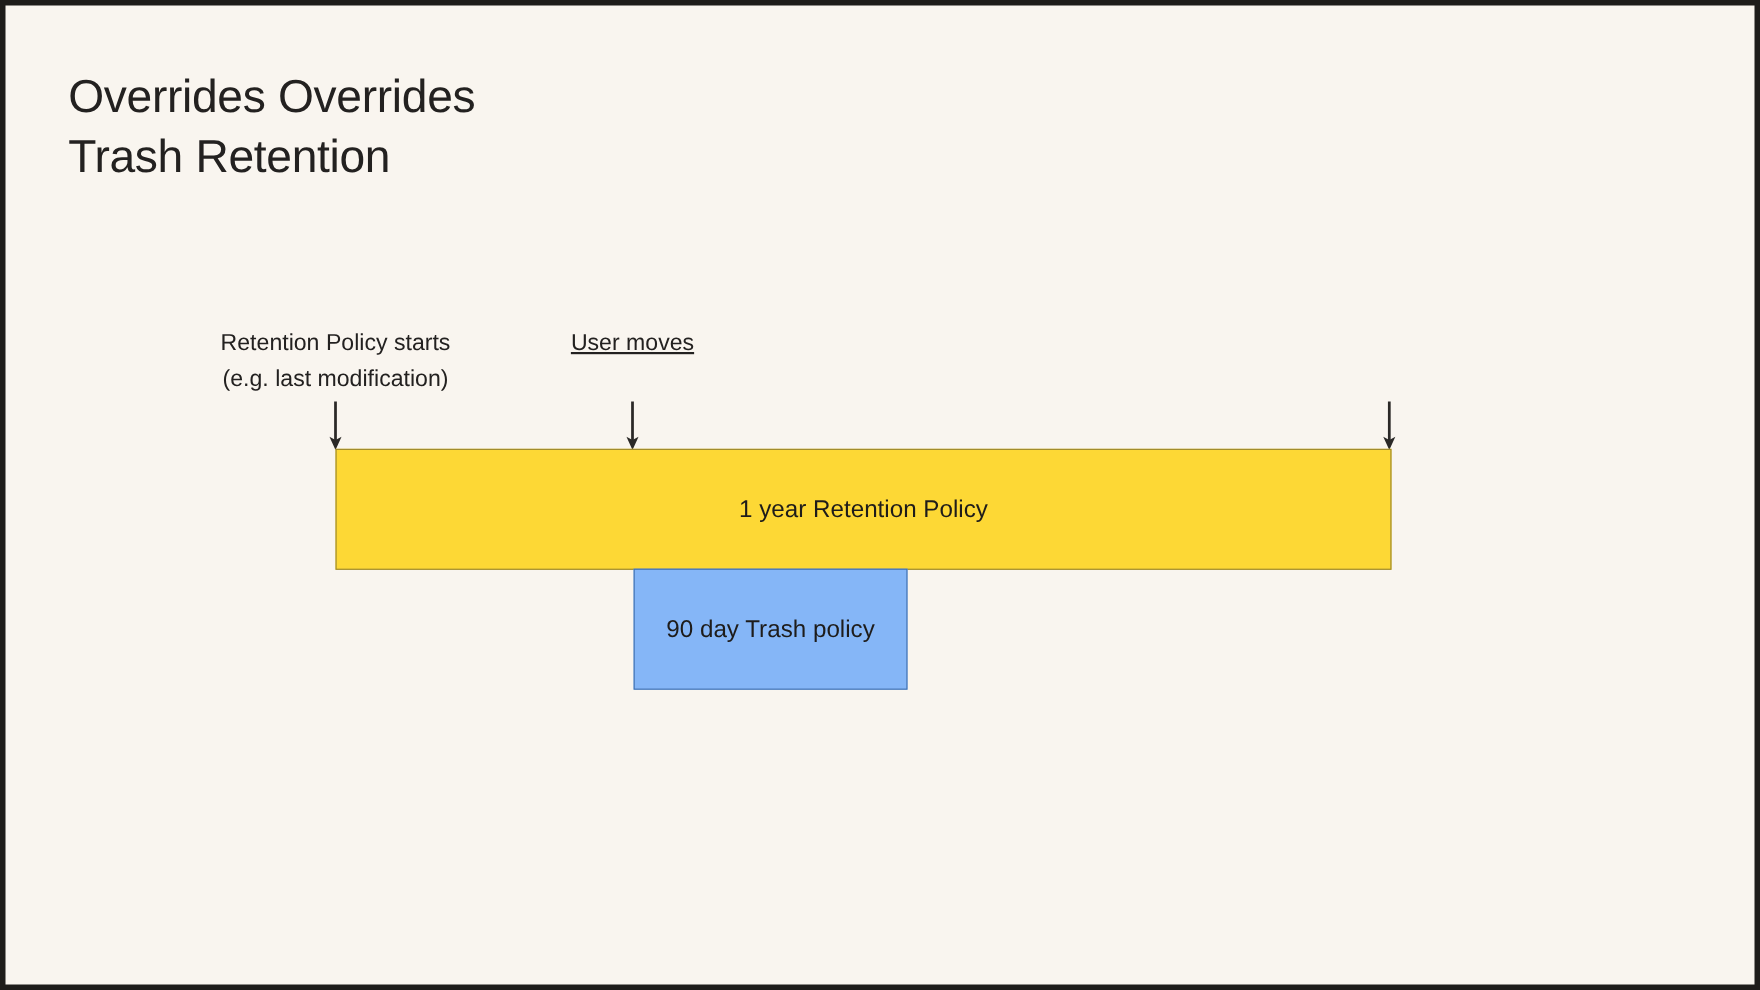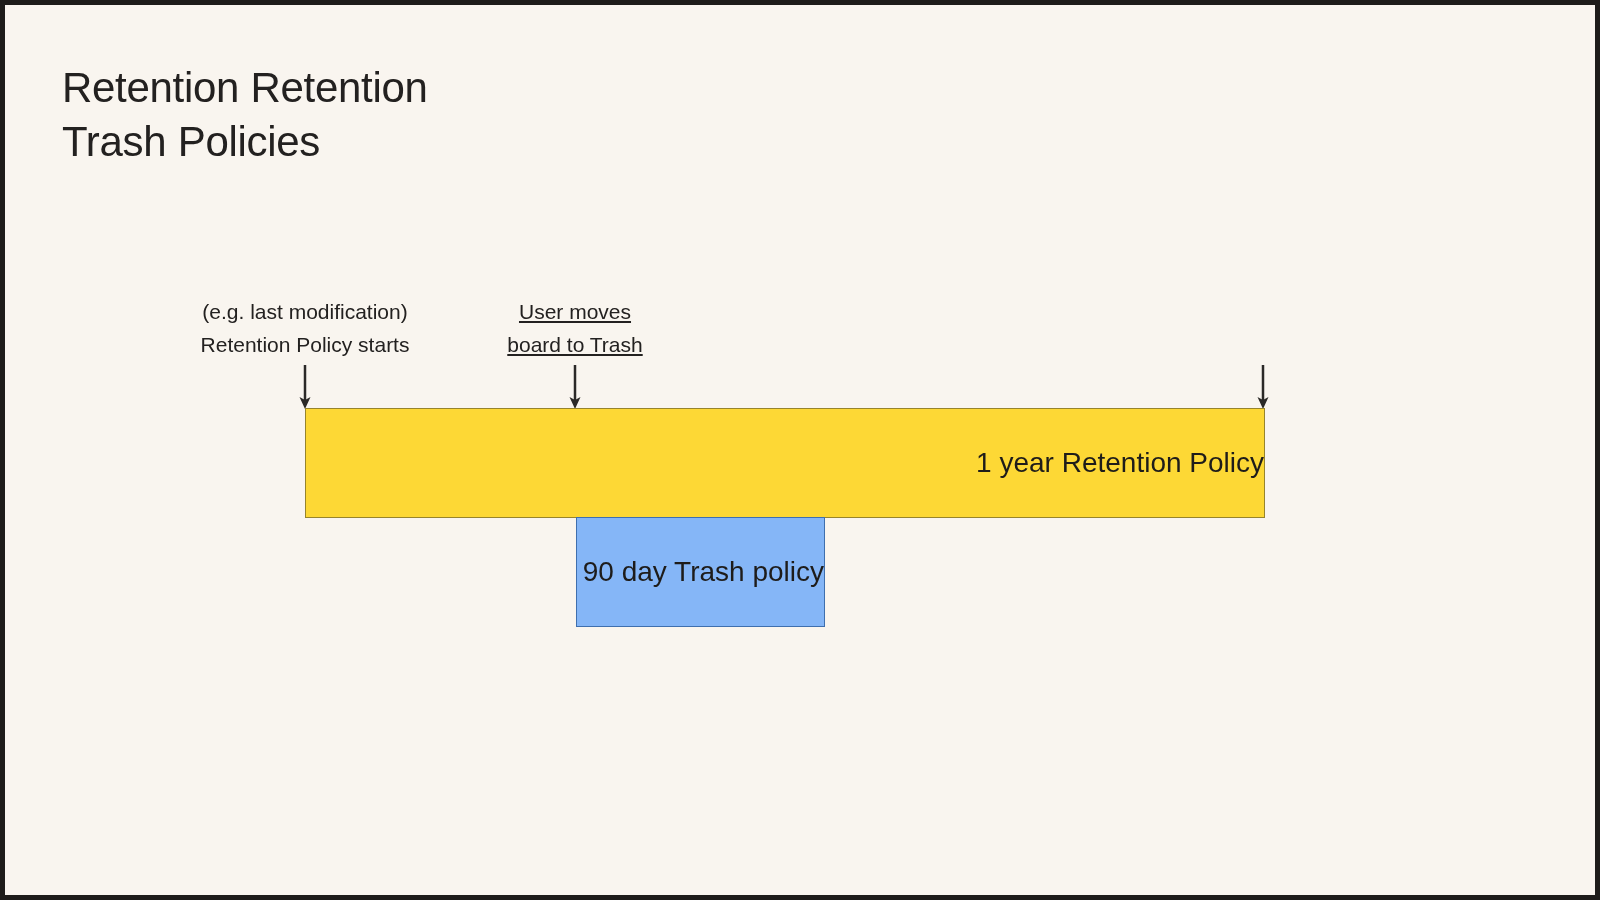--- a/index.html
+++ b/index.html
@@ -59,22 +59,22 @@
     display: block;
     overflow: visible;
   }
 
   
   .bar {
     position: absolute;
     box-sizing: border-box;
     display: flex;
     align-items: center;
-    justify-content: flex-end;
-    font-size: 28px;
+    justify-content: center;
+    font-size: 22px;
     color: #1E1C1A;
   }
   #retention-bar {
     left: 300px;
     top: 403px;
     width: 960px;
     height: 110px;
     background: #FDD835;
     border: 1px solid #97842C;
   }
@@ -86,38 +86,37 @@
     background: #85B6F7;
     border: 1px solid #3F6FAE;
   }
 </style>
 </head>
 <body>
 
 <div id="canvas">
 
   <div id="title-block">
-    <div class="title-line">Retention Retention</div>
-    <div class="title-line">Trash Policies</div>
+    <div class="title-line">Overrides Overrides</div>
+    <div class="title-line">Trash Retention</div>
   </div>
 
   <div class="annotation" style="left:140px; top:290px; width:320px;">
+    <span class="line">Retention Policy starts</span>
     <span class="line">(e.g. last modification)</span>
-    <span class="line">Retention Policy starts</span>
   </div>
   <div class="arrow" style="left:293px; top:360px; height:45px;">
     <svg width="14" height="45" viewBox="0 0 14 45">
       <line x1="7" y1="0" x2="7" y2="36" stroke="#2B2927" stroke-width="2.5"></line>
       <path d="M7 44 L1.5 32 L7 35 L12.5 32 Z" fill="#2B2927"></path>
     </svg>
   </div>
 
   <div class="annotation" style="left:440px; top:290px; width:260px;text-decoration:underline;">
     <span class="line">User moves</span>
-    <span class="line">board to Trash</span>
   </div>
   <div class="arrow" style="left:563px; top:360px; height:45px;">
     <svg width="14" height="45" viewBox="0 0 14 45">
       <line x1="7" y1="0" x2="7" y2="36" stroke="#2B2927" stroke-width="2.5"></line>
       <path d="M7 44 L1.5 32 L7 35 L12.5 32 Z" fill="#2B2927"></path>
     </svg>
   </div>
 
   <div class="arrow" style="left:1251px; top:360px; height:45px;">
     <svg width="14" height="45" viewBox="0 0 14 45">

